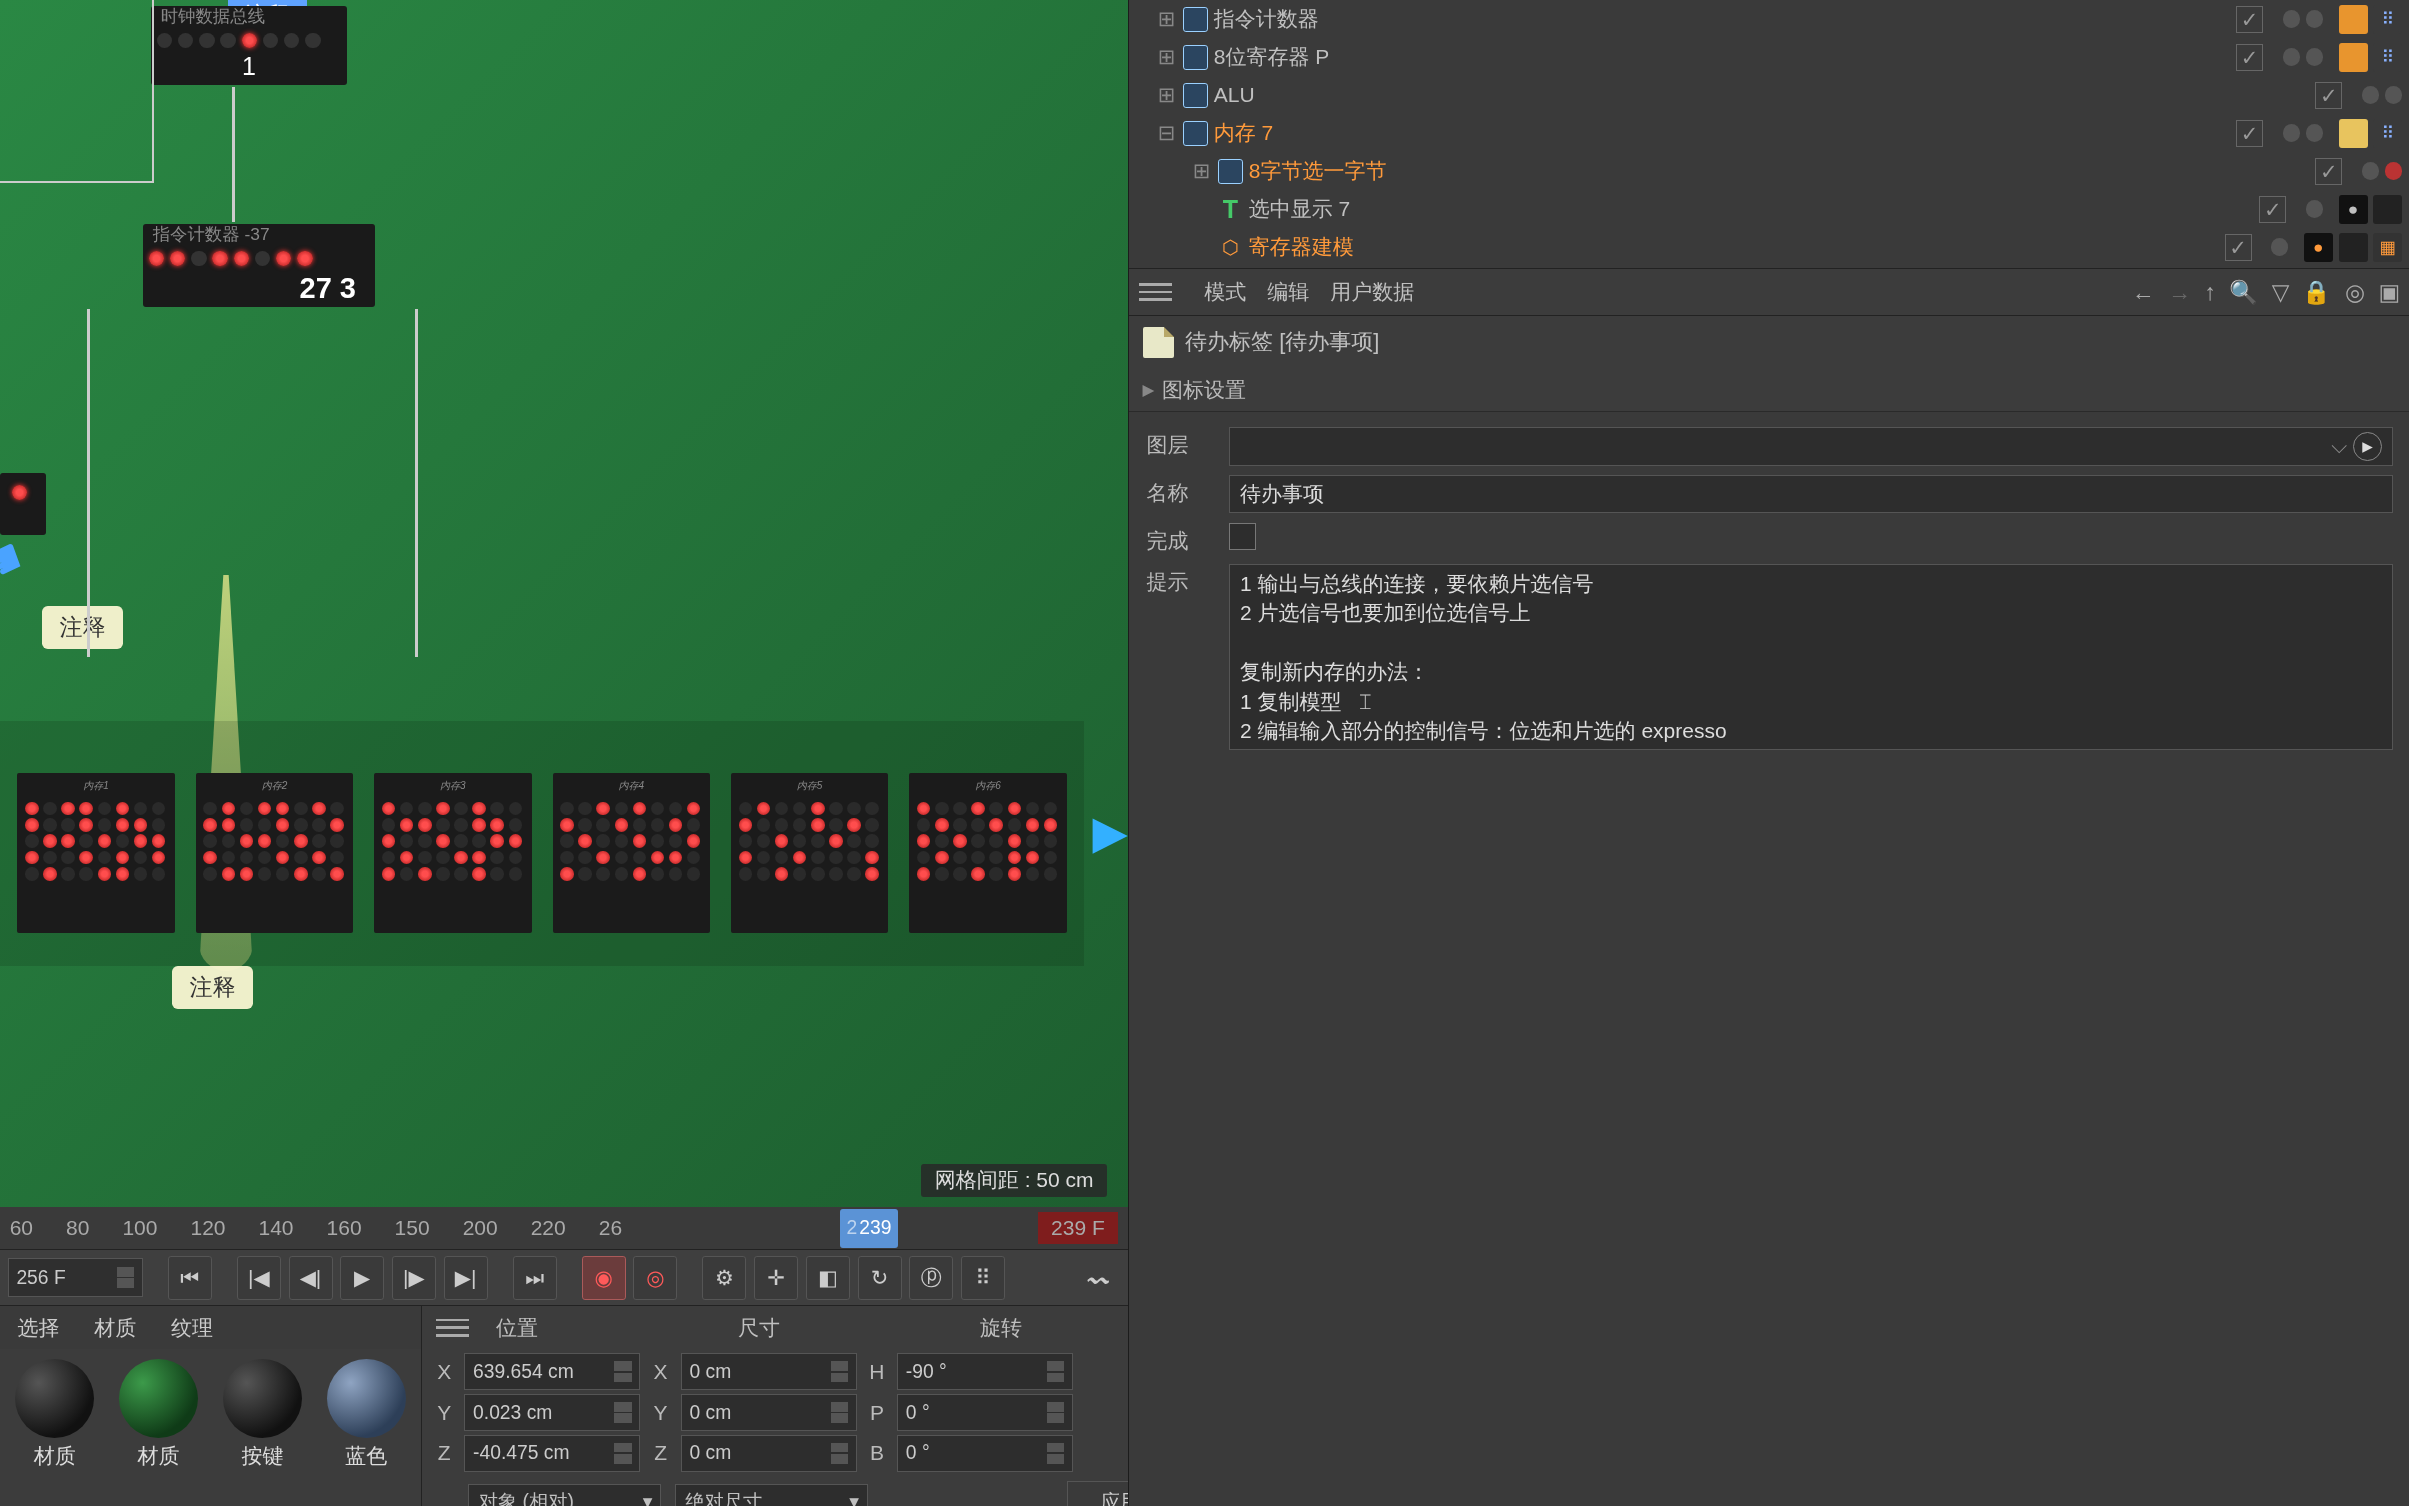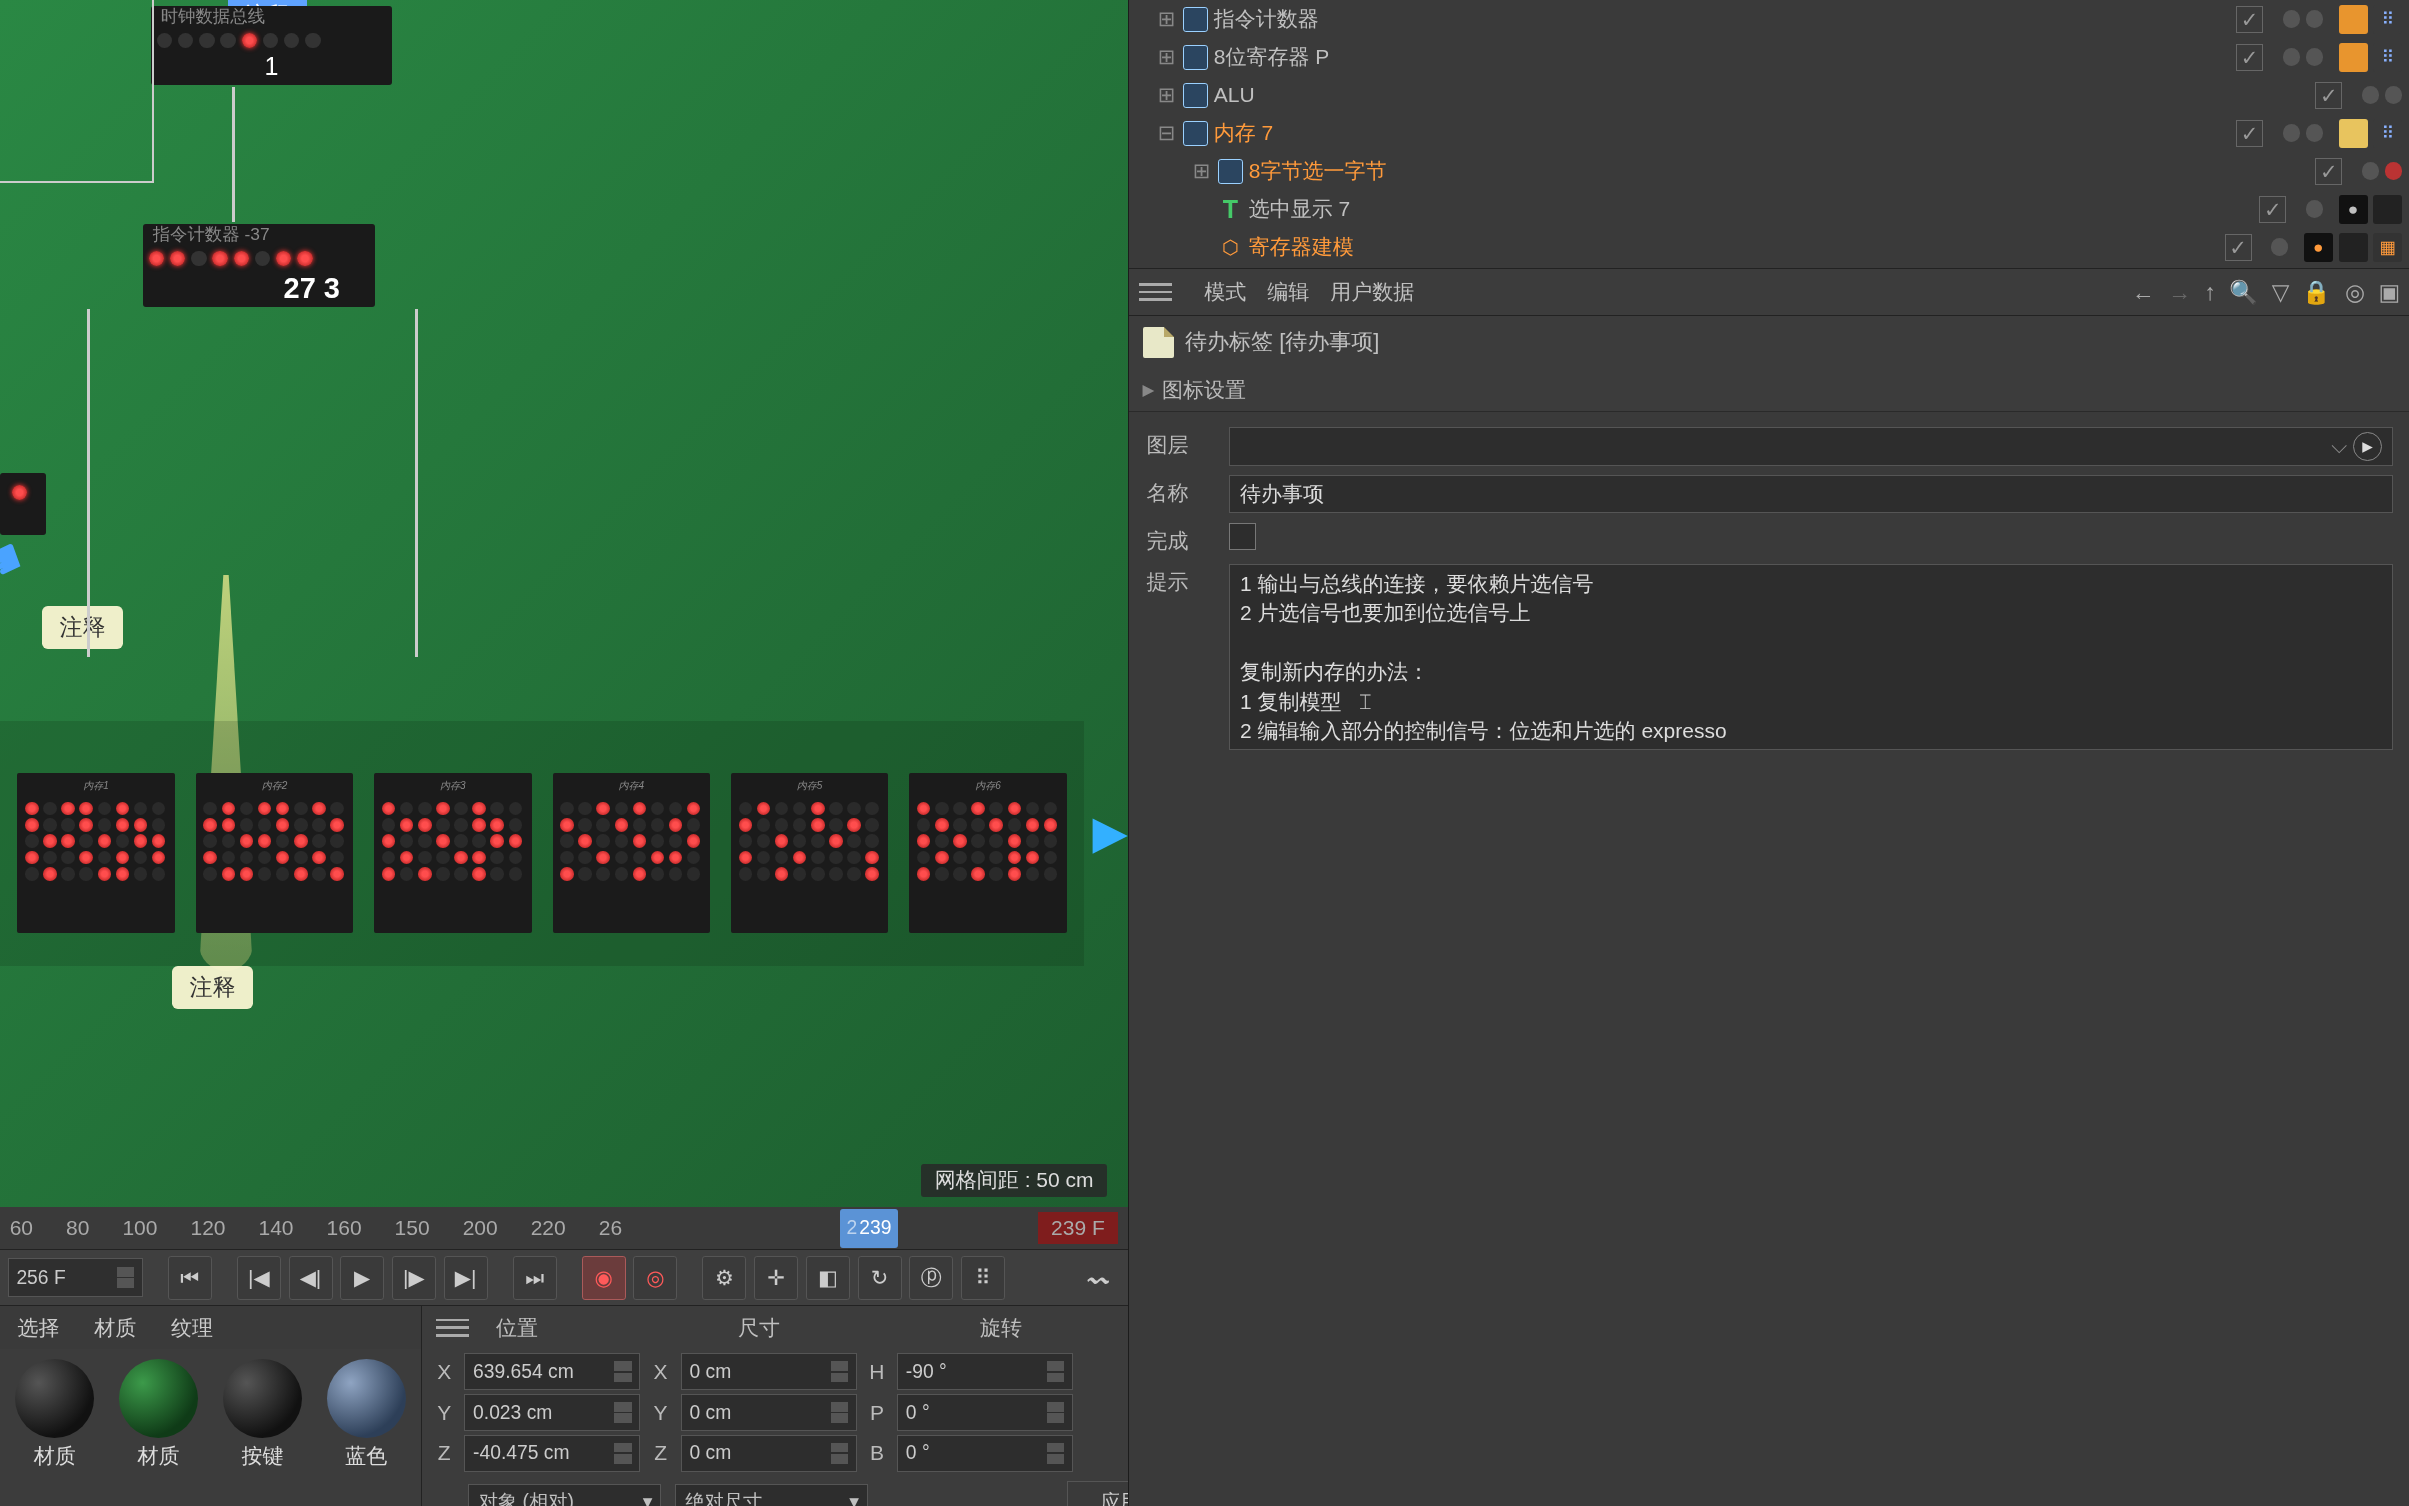--- a/index.html
+++ b/index.html
@@ -5,21 +5,21 @@
 * { margin: 0; padding: 0; box-sizing: border-box; font-family: -apple-system, "PingFang SC", sans-serif; }
 body { background: #2d2d2d; color: #c0c0c0; font-size: 12.6px; overflow: hidden; width: 2410px; height: 1506px; }
 
 .app { display: flex; width: 100%; height: 100%; }
 
 
 .viewport-panel { width: 1128px; display: flex; flex-direction: column; }
 .viewport { position: relative; flex: 1; background: linear-gradient(135deg, #2a8844 0%, #1d5e2f 100%); overflow: hidden; }
 .viewport-grid { position: absolute; bottom: 9.7px; right: 21px; background: rgba(40,40,40,0.85); color: #ddd; padding: 2.9px 13.5px; font-size: 21px; border-radius: 2.9px; }
 .pcb-chip { position: absolute; background: #1a1a1a; border-radius: 2.9px; padding: 5.8px; }
-.chip-top { top: 5.8px; left: 151px; width: 241px; height: 79px; }
+.chip-top { top: 5.8px; left: 151px; width: 196px; height: 79px; }
 .chip-mid { top: 224px; left: 143px; width: 232px; height: 83px; }
 .chip-left { top: 473px; left: 0; width: 46px; height: 62px; }
 .led-row { display: flex; gap: 5.8px; margin-top: 3.9px; }
 .led { width: 15.4px; height: 15.4px; border-radius: 50%; background: #333; }
 .led.on { background: radial-gradient(circle, #ff4d4d 30%, #a51616 100%); box-shadow: 0 0 5.8px #ff3333; }
 .chip-label { color: #888; font-size: 17.4px; position: absolute; top: -1.9px; left: 9.7px; }
 
 .mem-strip { position: absolute; bottom: 241px; left: 0; right: 44px; height: 245px; display: flex; gap: 21px; background: rgba(10,20,10,0.15); padding: 52px 17.4px 33px; }
 .mem-block { flex: 1; background: #1b1b1b; border-radius: 1.9px; padding: 7.7px; position: relative; min-width: 0; }
 .mem-title { color: #888; font-size: 10px; position: absolute; top: 5.8px; left: 50%; transform: translateX(-50%); font-style: italic; }
@@ -160,21 +160,21 @@
         <div class="led-row" style="margin-top:21px;">
           <div class="led on"></div>
             <div class="led on"></div>
             <div class="led"></div>
             <div class="led on"></div>
           <div class="led on"></div>
             <div class="led"></div>
             <div class="led on"></div>
             <div class="led on"></div>
         </div>
-        <div style="position:absolute;bottom:1.9px;right:35px;color:#fff;font-size:29px;font-weight:600;">27   3</div>
+        <div style="position:absolute;bottom:1.9px;right:19px;color:#fff;font-size:29px;font-weight:600;">27   3</div>
       </div>
 
       <div class="pcb-chip chip-left">
         <div class="led on" style="margin:5.8px;"></div>
       </div>
 
       <div class="hand-left">☚</div>
 
       <div class="cone"></div>
       <div class="annot a1">注释</div>

